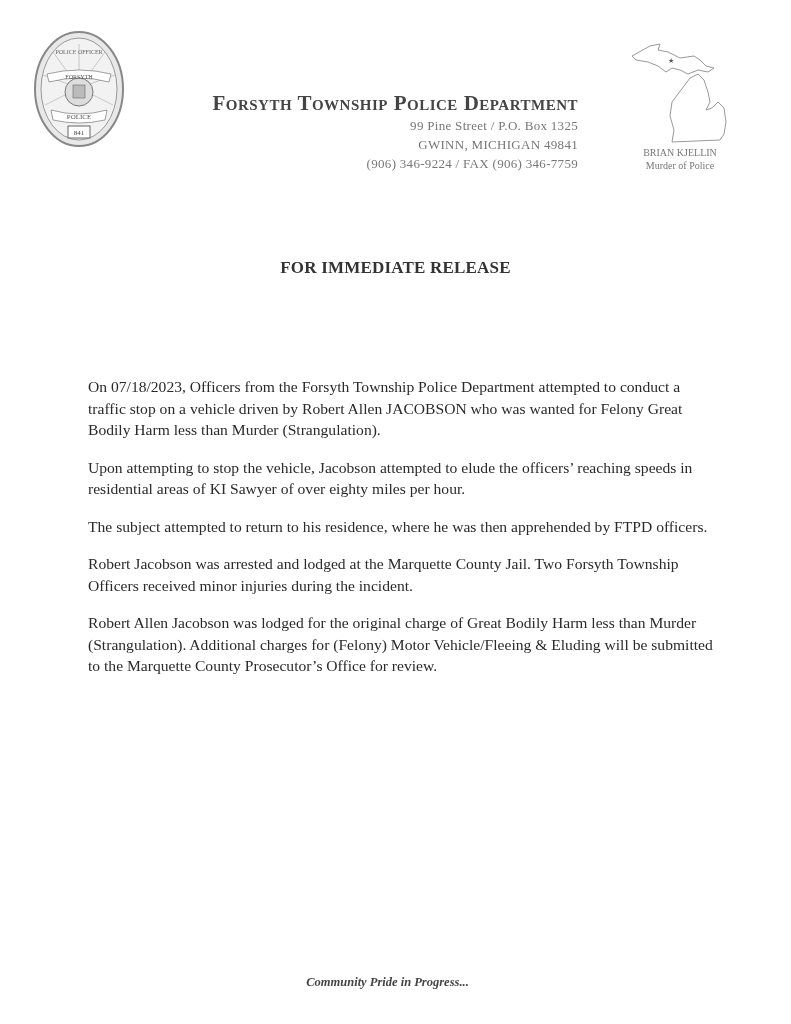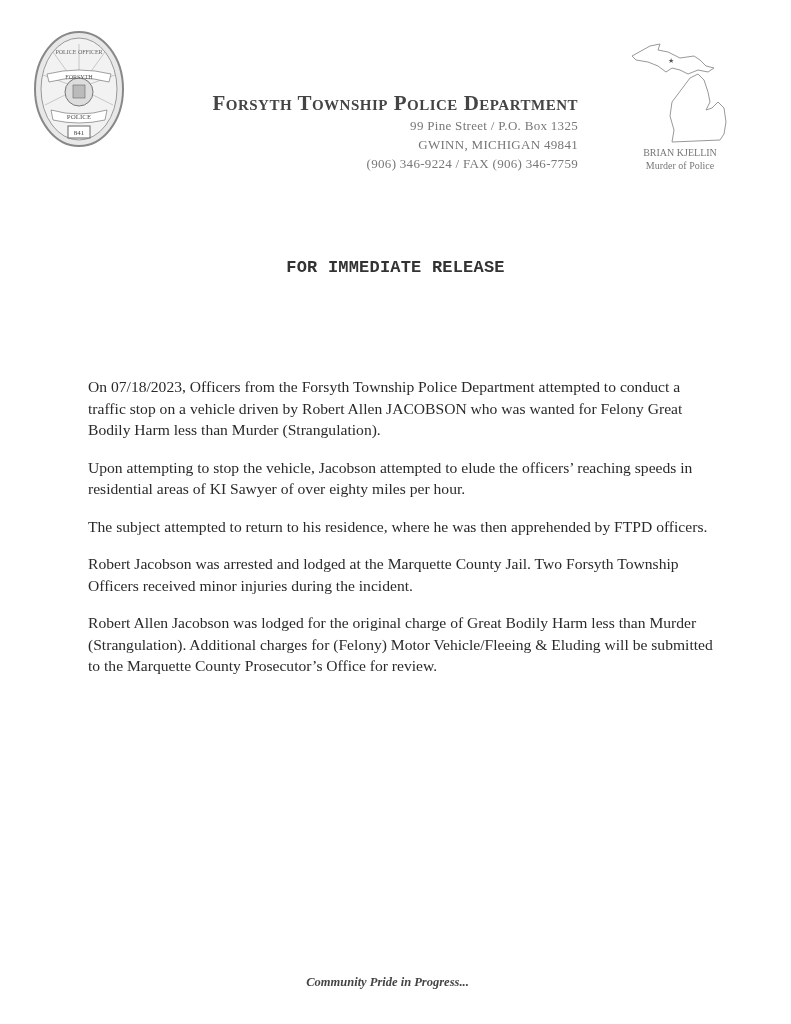--- a/index.html
+++ b/index.html
@@ -3,21 +3,21 @@
 <meta charset="utf-8">
 <style>
   html, body { margin:0; padding:0; background:#ffffff; }
   body { width:791px; height:1024px; position:relative; overflow:hidden; color:#222; }
   .badge { position:absolute; left:33px; top:30px; width:92px; height:118px; }
   .letterhead { position:absolute; left:138px; top:46px; width:440px; text-align:right; font-family:"DejaVu Serif", serif; color:#555;margin-top:44px; }
   .org-name { font-family:"Liberation Serif", serif; font-size:21px; font-variant:small-caps; font-weight:bold; letter-spacing:0.5px; color:#444; line-height:26px; }
   .addr { font-family:"Liberation Serif", serif; font-size:13px; color:#777; line-height:19px; letter-spacing:0.3px; }
   .map { position:absolute; left:628px; top:30px; width:110px; height:120px; }
   .chief { position:absolute; left:610px; top:146px; width:140px; text-align:center; font-family:"Liberation Serif", serif; color:#777; font-size:10px; line-height:13px; }
-  .title { position:absolute; left:0; top:258px; width:791px; text-align:center; font-family:Liberation Mono, monospace; font-weight:bold; font-size:17px; color:#333; letter-spacing:0.2px; }
+  .title { position:absolute; left:0; top:258px; width:791px; text-align:center; font-family:Liberation Serif, serif; font-weight:bold; font-size:17px; color:#333; letter-spacing:0.2px; }
   .body { position:absolute; left:88px; top:360px; width:630px; font-family:"Liberation Serif", serif; font-size:15.6px; line-height:21.5px; color:#2a2a2a; }
   .body p { margin:16px 0 11px 0; }
   .footer { position:absolute; left:0; top:975px; width:775px; text-align:center; font-family:"Liberation Serif", serif; font-style:italic; font-weight:bold; font-size:12.5px; color:#444; }
 </style>
 </head>
 <body>
 
 <div class="badge">
   <svg width="92" height="118" viewBox="0 0 92 118">
     <ellipse cx="46" cy="59" rx="44" ry="57" fill="#e8e8e8" stroke="#888" stroke-width="2"></ellipse>

